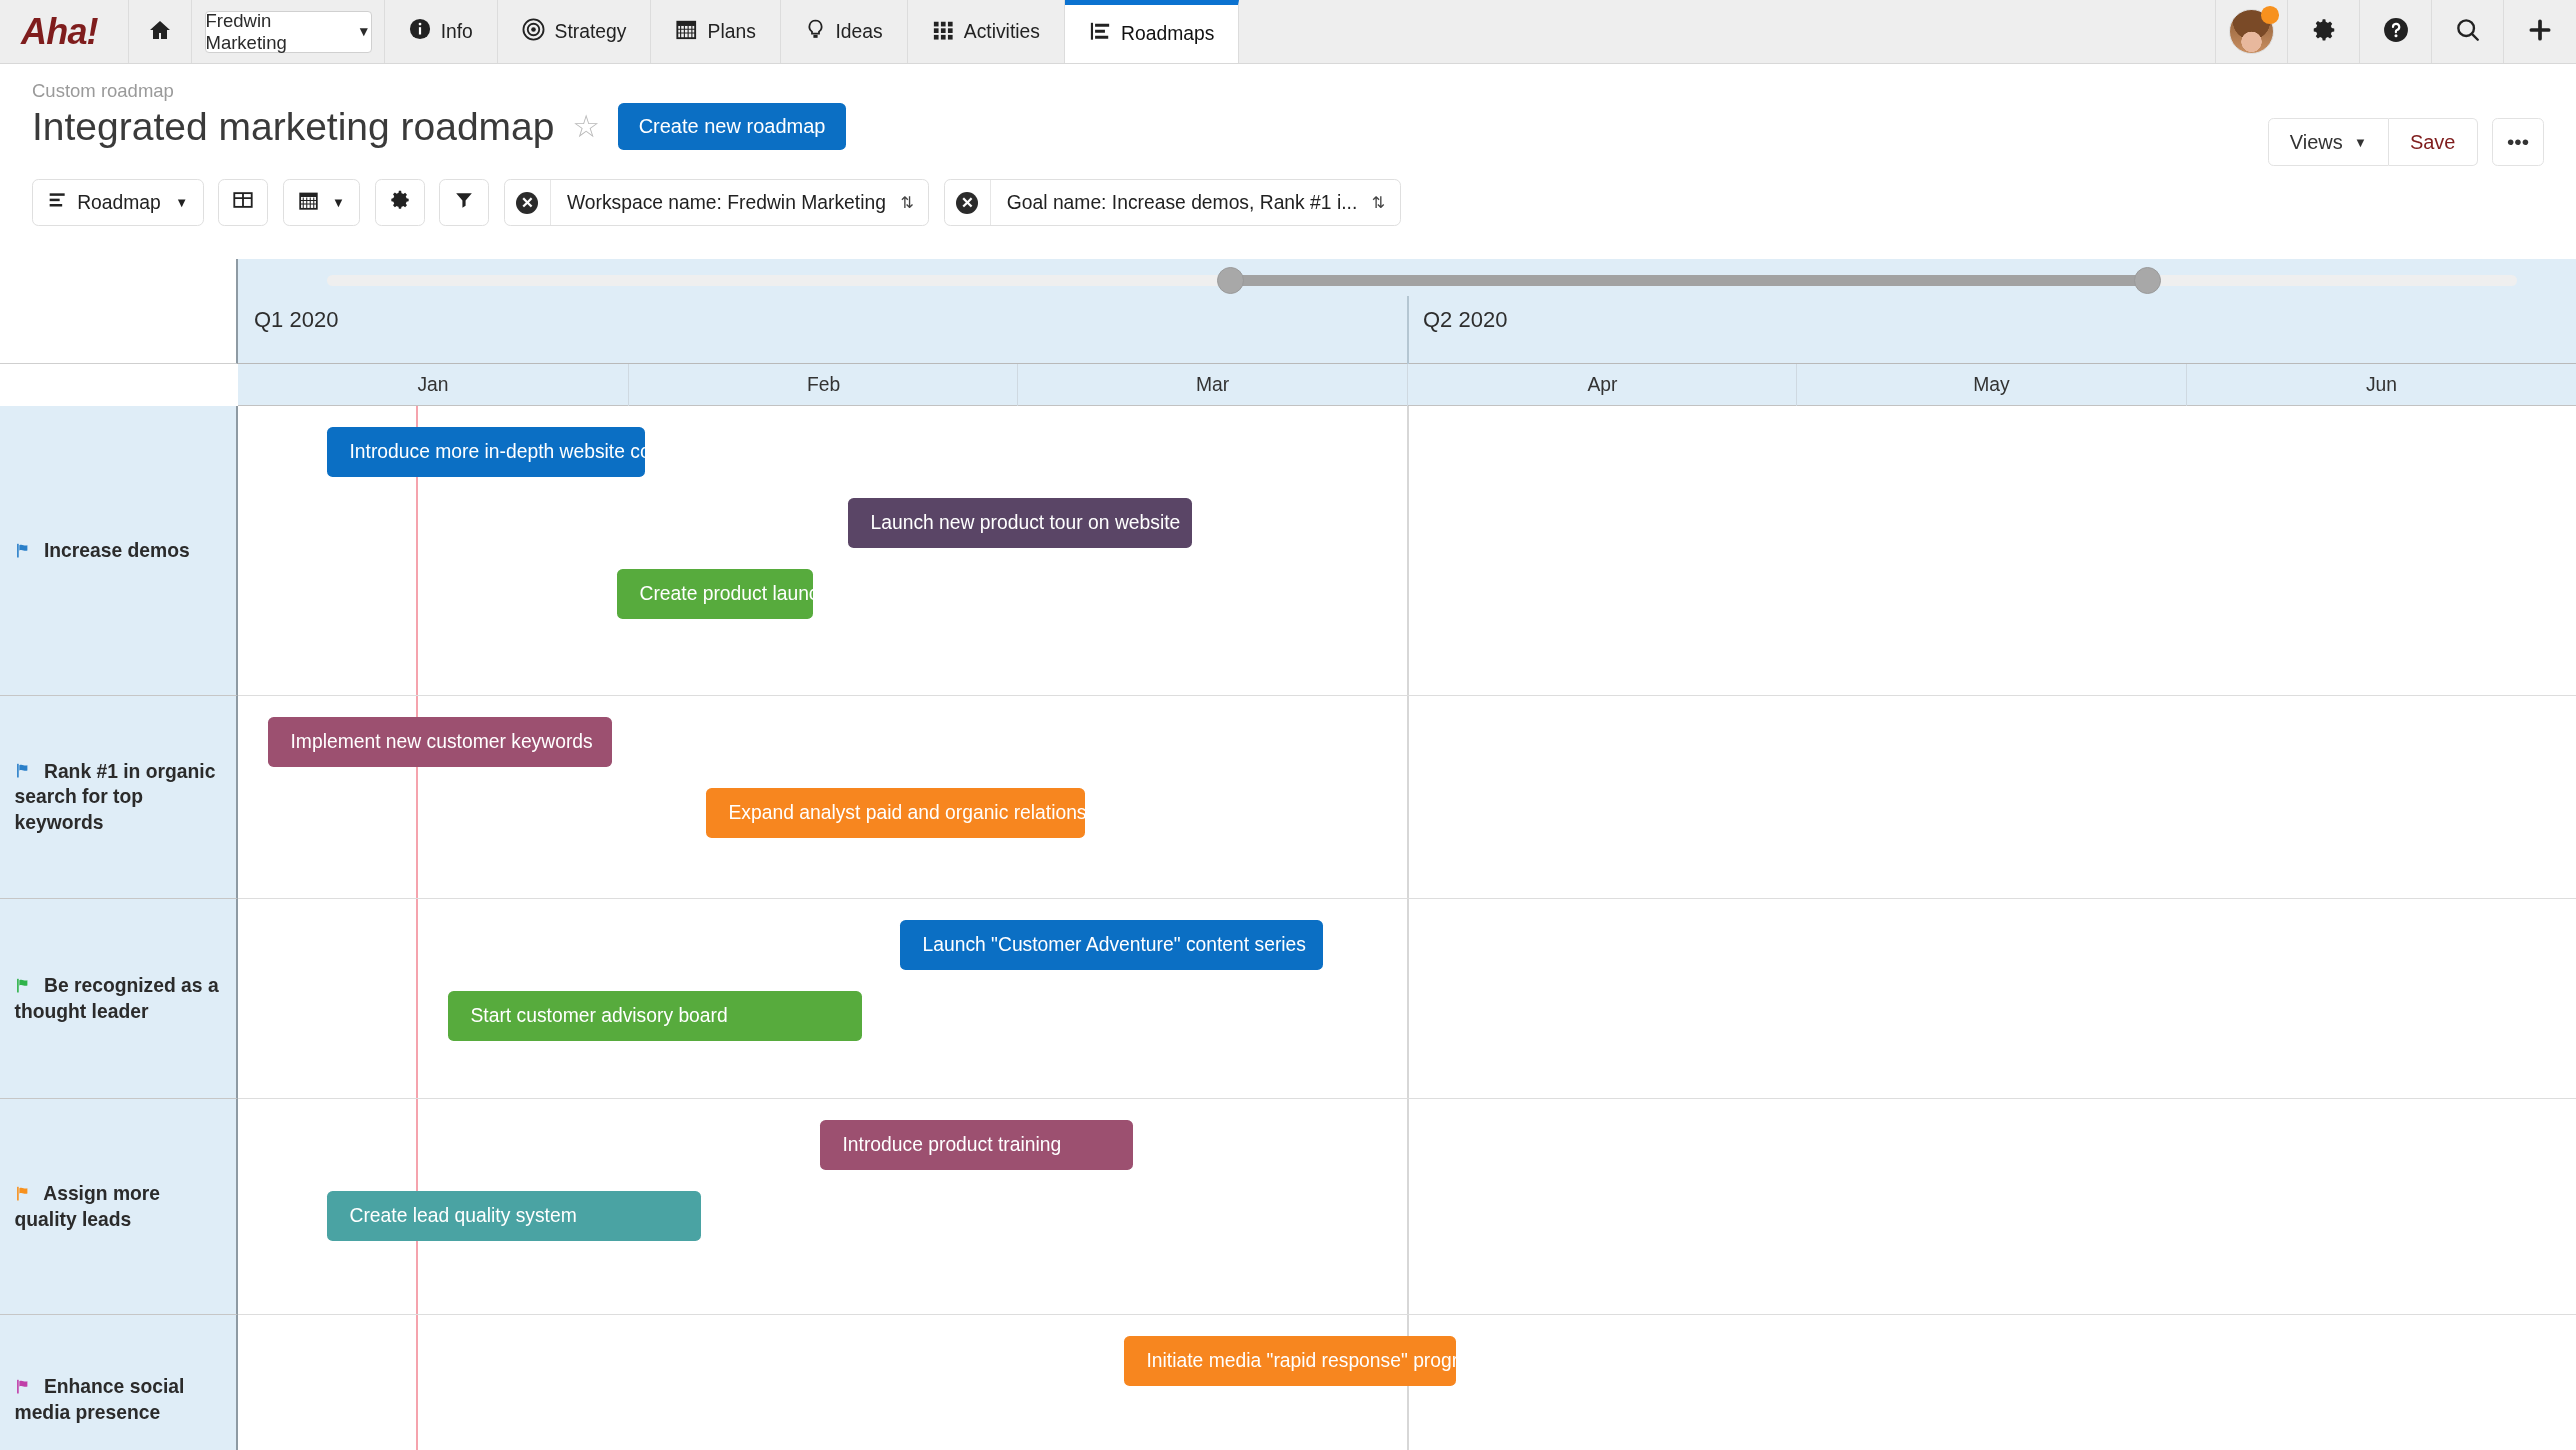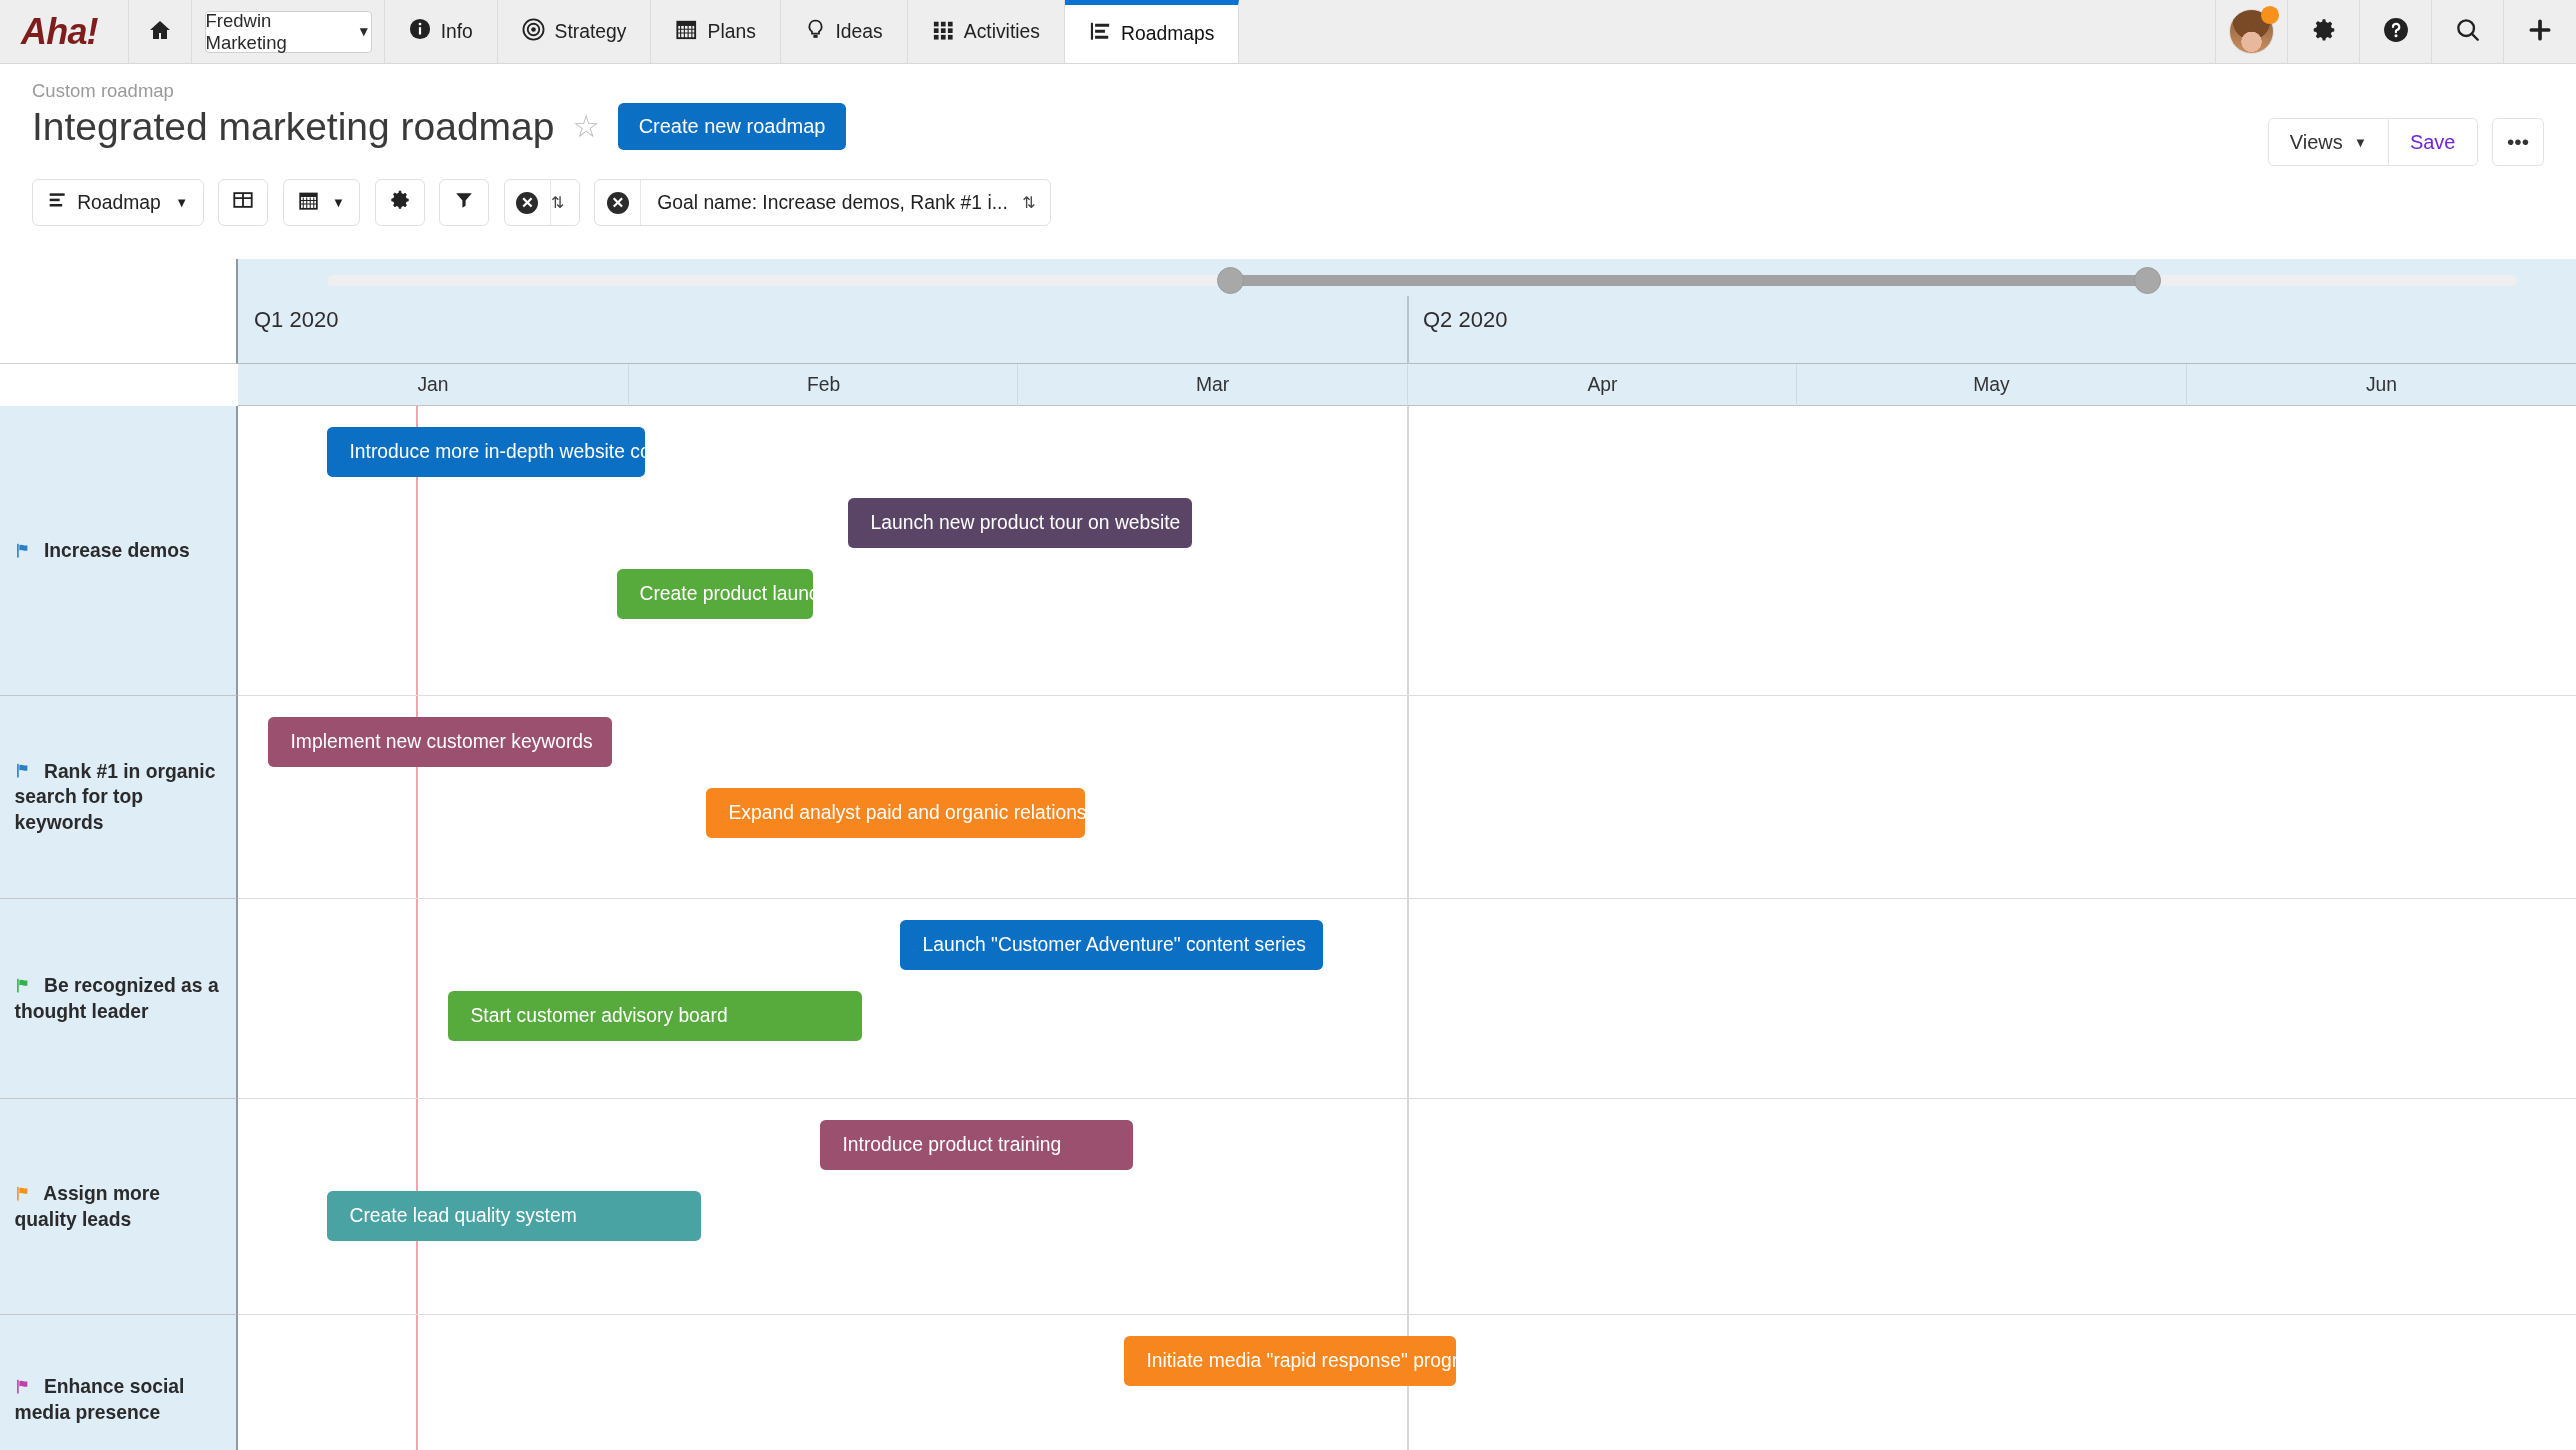--- a/index.html
+++ b/index.html
@@ -153,21 +153,21 @@
     height: 48px;
     padding: 0 21px;
     font-size: 20px;
     color: #333;
     display: flex; align-items: center; gap: 11.3px;
     cursor: pointer;
     box-sizing: border-box;
     font-family: "Liberation Sans", sans-serif;
   }
   .btn-light.left { border-radius: 5.6px 0 0 5.6px; }
-  .btn-light.right { border-radius: 0 5.6px 5.6px 0; border-left: none; color: #6d28d9; text-align: center; }
+  .btn-light.right { border-radius: 0 5.6px 5.6px 0; border-left: none; color: #7f1d1d; text-align: center; }
   .btn-square {
     background: #fff;
     border: 1.6px solid #e2e2e2;
     border-radius: 5.6px;
     width: 52px; height: 48px;
     display: flex; align-items: center; justify-content: center;
     font-size: 21px; color: #333;
     cursor: pointer;
     box-sizing: border-box;
   }
@@ -568,20 +568,21 @@
         <svg width="20" height="20" viewBox="0 0 24 24">
             <path fill="#222" d="M2.6 4h18.8l-7.5 8.7v6.1l-3.8 2.6v-8.7z"></path>
           </svg>
       </span>
     </div>
 
     <div class="tb-filter">
       <div class="x">
           <span class="xcircle">✕</span>
         </div>
+      <div class="lbl">Workspace name: Fredwin Marketing</div>
       <div class="ud">⇅</div>
     </div>
 
     <div class="tb-filter">
       <div class="x">
           <span class="xcircle">✕</span>
         </div>
       <div class="lbl">Goal name: Increase demos, Rank #1 i...</div>
       <div class="ud">⇅</div>
     </div>

